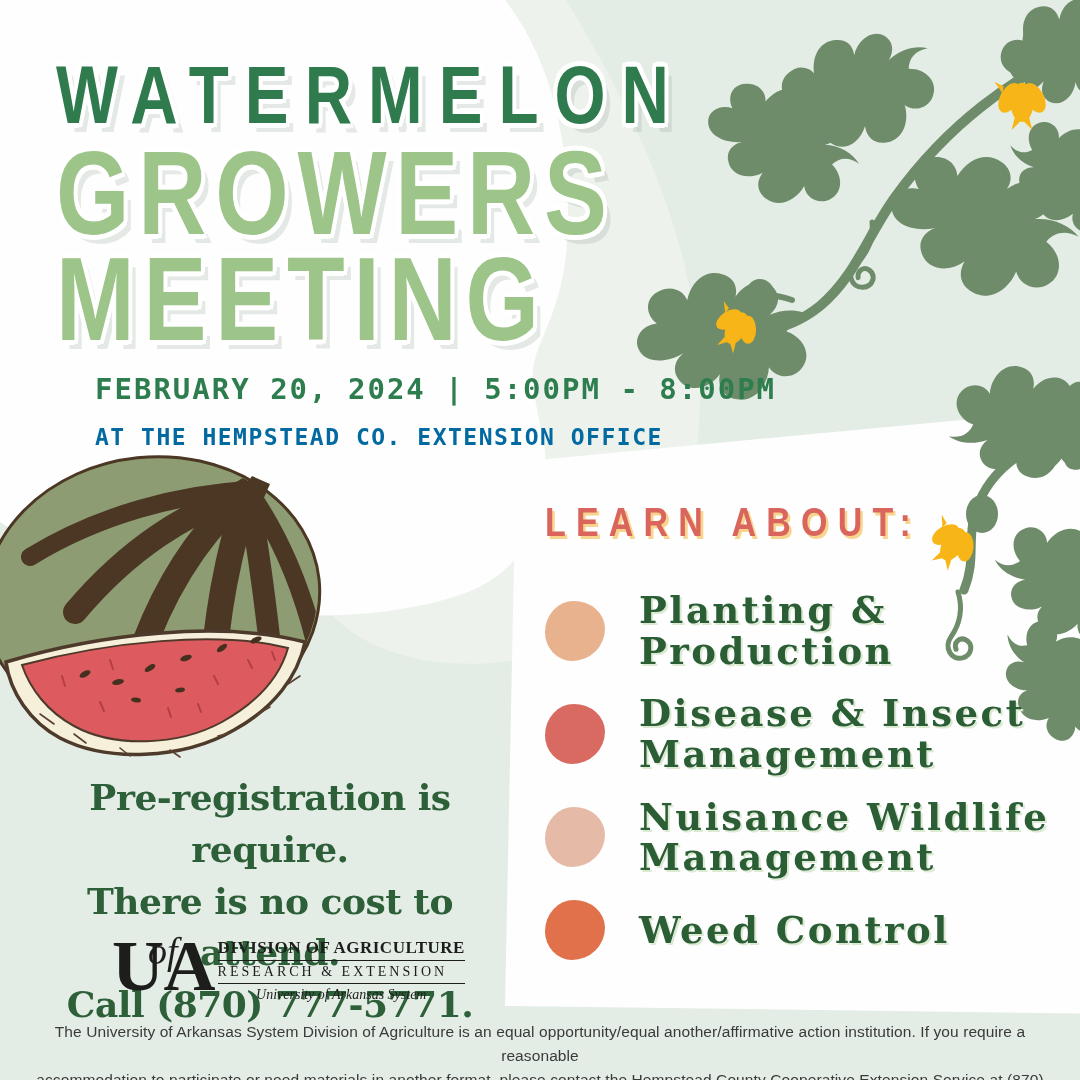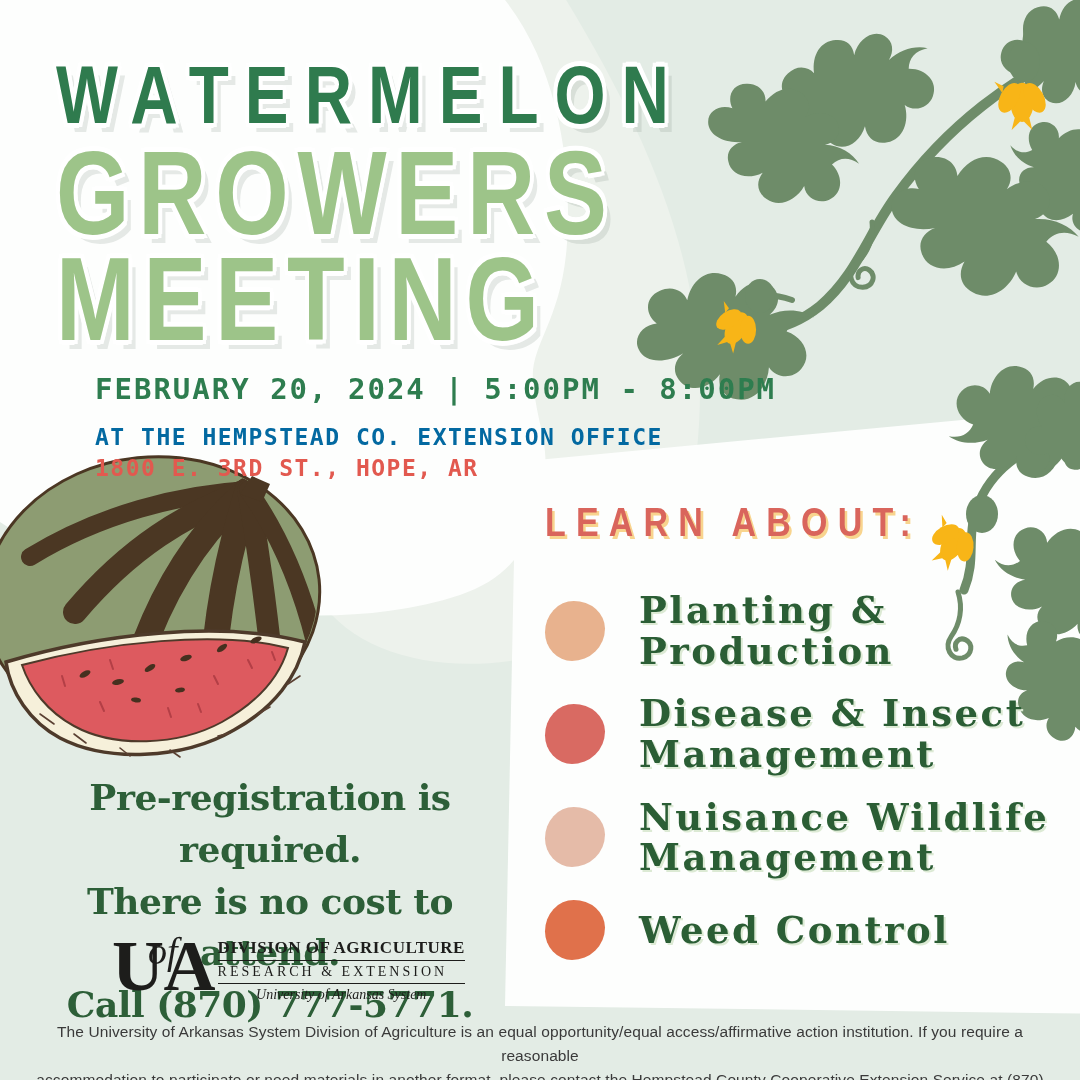--- a/index.html
+++ b/index.html
@@ -209,21 +209,20 @@
       <use href="#wtendril" transform="translate(958,592) rotate(-4)"></use>
     </g>
   </svg>
 
   <div class="title-line title-1">WATERMELON</div>
   <div class="title-line title-2">GROWERS</div>
   <div class="title-line title-3">MEETING</div>
 
   <div class="event-line event-datetime">FEBRUARY 20, 2024 | 5:00PM - 8:00PM</div>
   <div class="event-line event-venue">AT THE HEMPSTEAD CO. EXTENSION OFFICE</div>
-  <div class="event-line event-address">1800 E. 3RD ST., HOPE, AR</div>
 
   <div class="learn-heading">LEARN ABOUT:</div>
 
   <div class="learn-list">
     <div class="learn-item">
       <div class="bullet" style="background: rgb(232, 178, 142);"></div>
       <div class="item-text">
         <div>Planting &amp;</div>
         <div>Production</div>
       </div>
@@ -245,37 +244,37 @@
     <div class="learn-item">
       <div class="bullet" style="background: rgb(224, 113, 75);"></div>
       <div class="item-text">
         <div>Weed Control</div>
         <div></div>
       </div>
     </div>
   </div>
 
   <div class="registration">
-    <div>Pre-registration is required.</div>
+    <div>Pre-registration is require.</div>
     <div>There is no cost to attend.</div>
     <div>Call (870) 777-5771.</div>
   </div>
 
   <div class="logo">
     <div class="logo-mark">
       <span class="logo-u">U</span>
       <span class="logo-of">of</span>
       <span class="logo-a">A</span>
     </div>
     <div class="logo-text">
       <div class="logo-line1">DIVISION OF AGRICULTURE</div>
       <div class="logo-line2">RESEARCH &amp; EXTENSION</div>
       <div class="logo-line3">University of Arkansas System</div>
     </div>
   </div>
 
   <div class="footer">
-    <div>The University of Arkansas System Division of Agriculture is an equal opportunity/equal access/affirmative action institution. If you require a reasonable</div>
+    <div>The University of Arkansas System Division of Agriculture is an equal opportunity/equal another/affirmative action institution. If you require a reasonable</div>
     <div>accommodation to participate or need materials in another format, please contact the Hempstead County Cooperative Extension Service at (870) 777-5771</div>
 
   </div>
 
 </div>
 
 </body></html>

